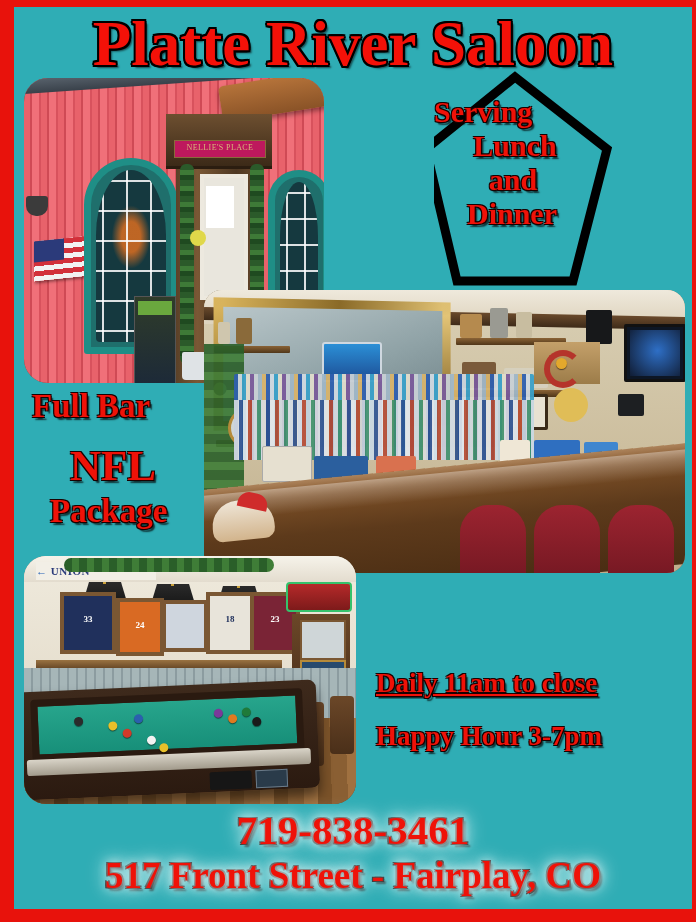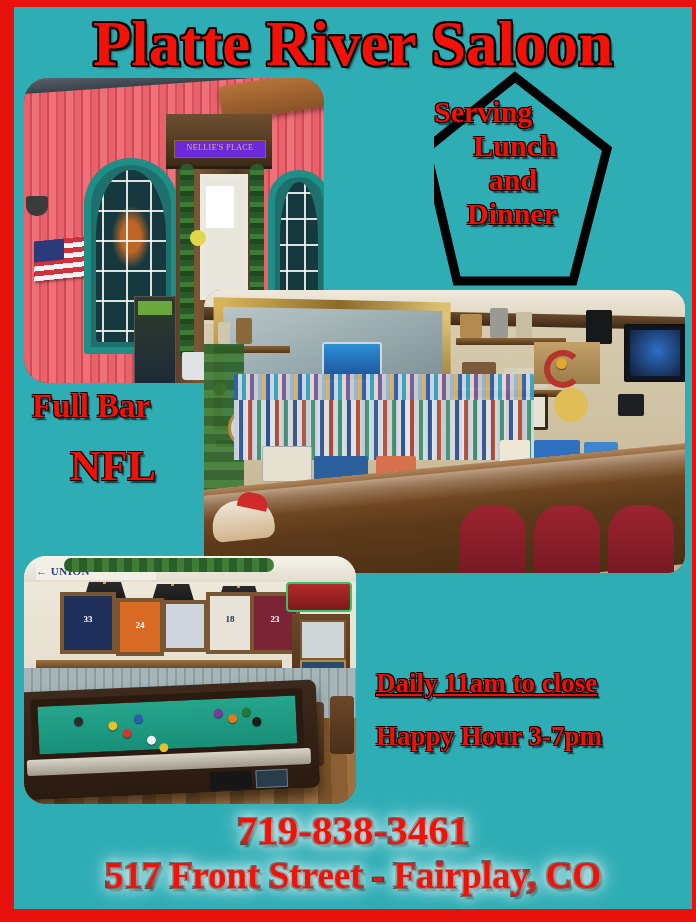--- a/index.html
+++ b/index.html
@@ -115,21 +115,21 @@
     position: absolute; left: 152px; top: 36px; width: 86px; height: 269px;
     background: linear-gradient(90deg,#5b4128,#7a5835 25%,#4e3722 70%,#6b4c2e);
   }
   .door-header {
     position: absolute; left: 142px; top: 36px; width: 106px; height: 52px;
     background: linear-gradient(180deg,#6d4f30,#3c2a18);
     box-shadow: 0 3px 0 #2b1d10;
   }
   .door-sign {
     position: absolute; left: 150px; top: 62px; width: 90px; height: 16px;
-    background: #6d28d9;
+    background: #be185d;
     border: 1px solid #8a6a3b;
     color: #d9b77a;
     font-size: 8px; line-height: 14px; text-align: center;
     letter-spacing: .4px;
     overflow: hidden;
   }
   .door-glass {
     position: absolute; left: 176px; top: 96px; width: 40px; height: 118px;
     background: #e9e6dd; border: 4px solid #ede9df;
   }
@@ -534,20 +534,21 @@
       </svg>
       <div class="redtxt" style="left:0; top:26px; width:166px; text-align:left; font-size:30px; line-height:34px;">Serving</div>
       <div class="redtxt" style="left:0; top:60px; width:162px; text-align:center; font-size:30px; line-height:34px;">Lunch</div>
       <div class="redtxt" style="left:0; top:94px; width:158px; text-align:center; font-size:30px; line-height:34px;">and</div>
       <div class="redtxt" style="left:0; top:128px; width:156px; text-align:center; font-size:30px; line-height:34px;">Dinner</div>
     </div>
 
     <div class="redtxt" style="left:18px; top:380px; font-size:33px; line-height:38px;">Full Bar</div>
 
     <div class="redtxt" style="left:56px; top:440px; font-size:43px; line-height:38px;">NFL</div>
+    <div class="redtxt" style="left:36px; top:485px; font-size:33px; line-height:38px;">Package</div>
 
     <div class="redtxt" style="left:362px; top:660px; font-size:27px; line-height:32px;text-decoration:underline;">Daily 11am to close</div>
     <div class="redtxt" style="left:362px; top:713px; font-size:27px; line-height:32px;">Happy Hour 3-7pm</div>
 
     <div class="redtxt glow" style="left:0; top:800px; width:678px; text-align:center; font-size:41px; line-height:46px;">719-838-3461</div>
     <div class="redtxt glow" style="left:0; top:848px; width:678px; text-align:center; font-size:37px; line-height:42px;">517 Front Street - Fairplay, CO</div>
 
   </div>
 </div>
 

